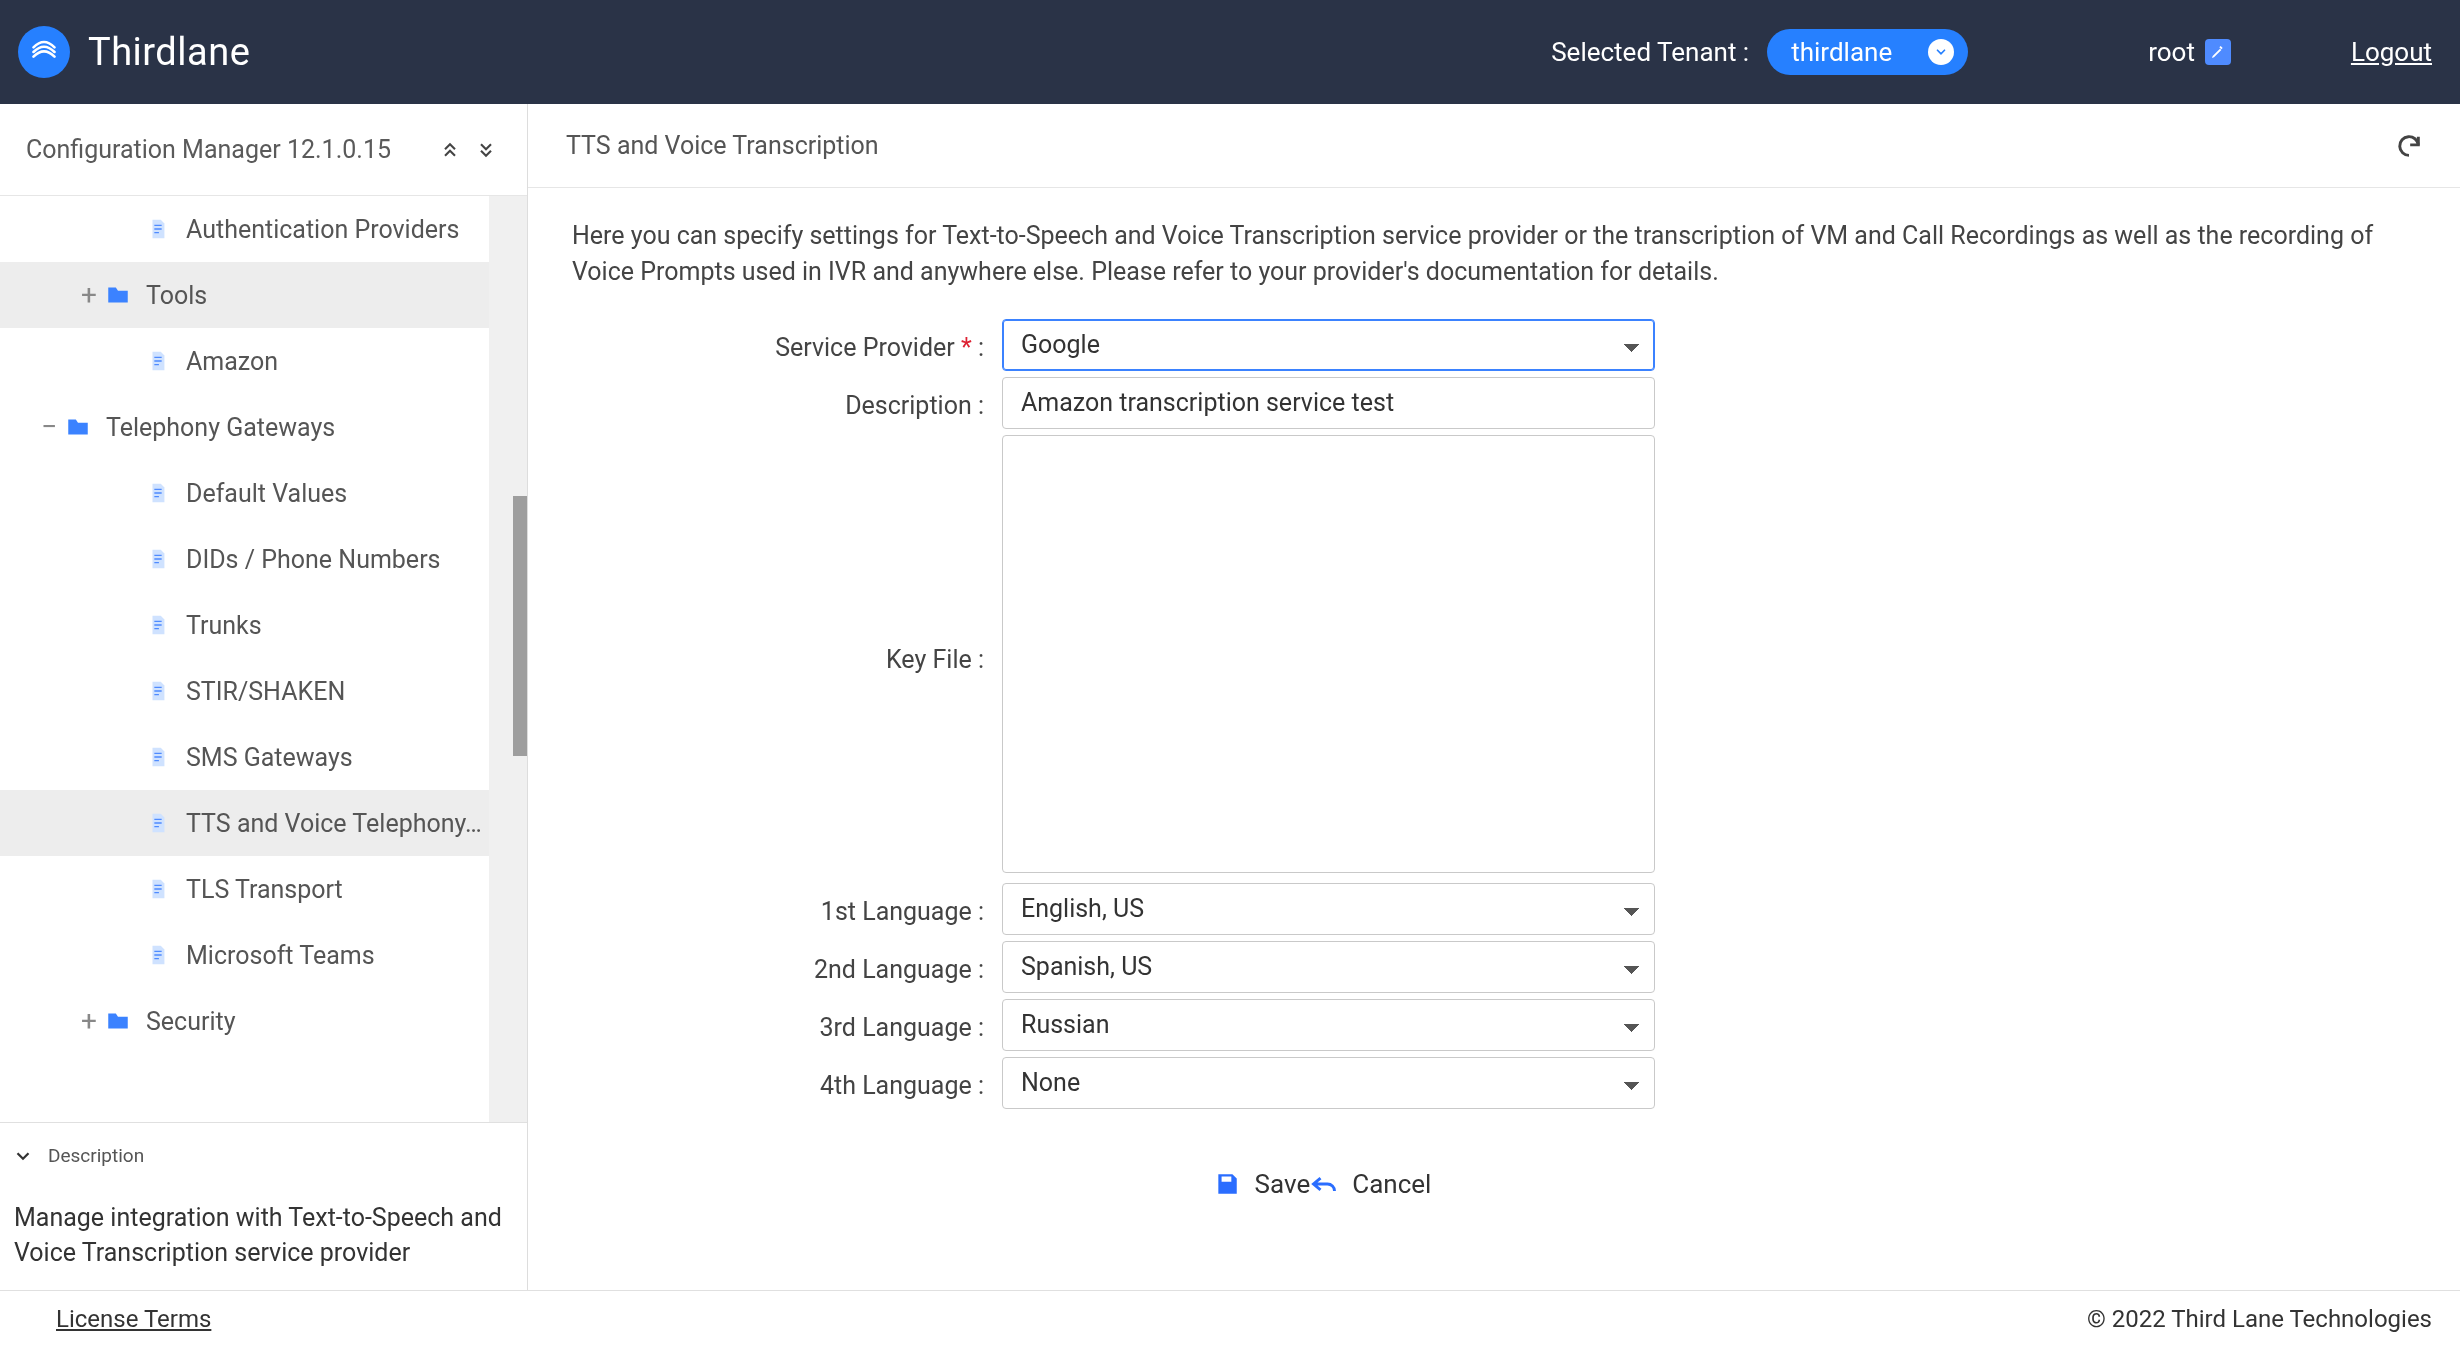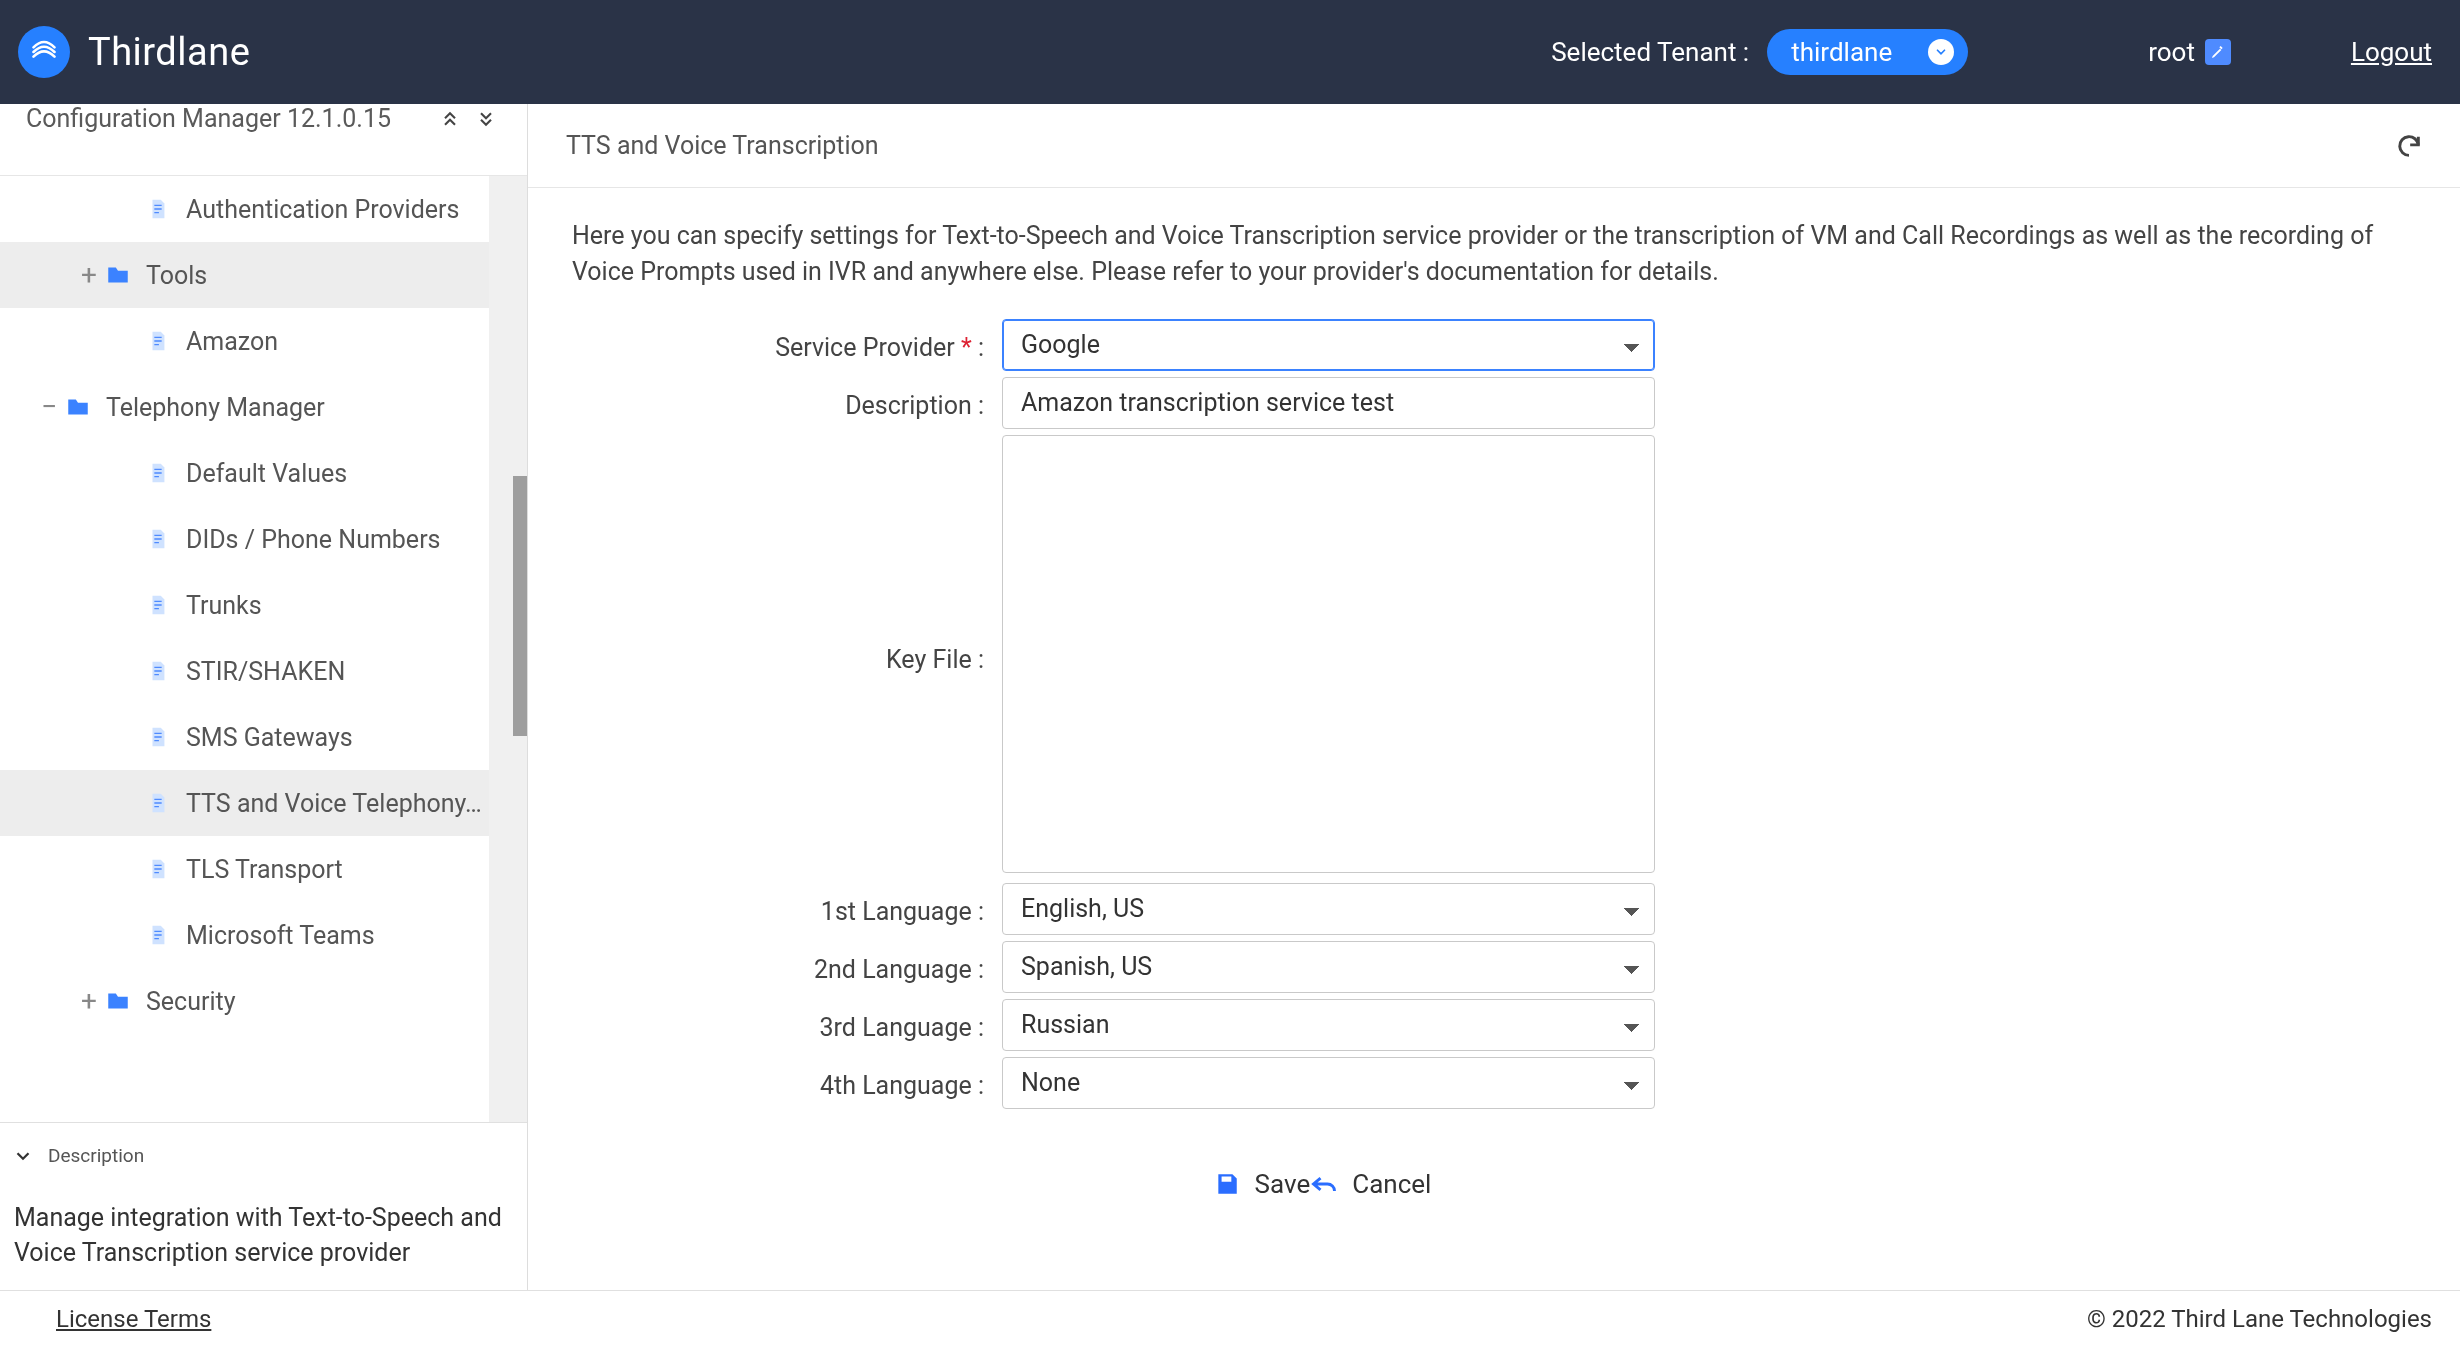--- a/index.html
+++ b/index.html
@@ -18,21 +18,21 @@
 .tenant-pill .caret { width:26px; height:26px; border-radius:50%; background:#fff; display:flex;align-items:center;justify-content:center; }
 .tenant-pill .caret svg { width:14px; height:14px; }
 .user-wrap { display:flex; align-items:center; gap:10px; margin-left: 180px; font-size:26px; }
 .user-badge { width:26px; height:26px; background:#4f8bff; border-radius:4px; display:flex;align-items:center;justify-content:center; }
 .user-badge svg { width:16px;height:16px; fill:#fff; }
 .logout { margin-left: 120px; font-size:26px; text-decoration: underline; cursor:pointer; }
 
 
 .body { flex:1; display:flex; min-height:0; }
 .sidebar { width: 528px; display:flex; flex-direction:column; border-right:1px solid #ddd; min-height:0; }
-.side-head { height:72px; display:flex; align-items:flex-start; padding:0 26px; border-bottom:1px solid #e6e6e6; color:#5a5a5a; font-size:25px; }
+.side-head { height:92px; display:flex; align-items:center; padding:0 26px; border-bottom:1px solid #e6e6e6; color:#5a5a5a; font-size:25px; }
 .side-head .spc { flex:1; }
 .side-head .chev { width:30px; height:30px; display:flex;align-items:center;justify-content:center; cursor:pointer; margin-left:6px; }
 .side-head .chev svg { width:20px;height:20px; stroke:#444; fill:none; stroke-width:2.5; }
 
 .tree-wrap { flex:1; position:relative; overflow:hidden; }
 .tree { position:absolute; inset:0; overflow-y:auto; padding-right:38px; }
 .tree::-webkit-scrollbar { width:14px; }
 .tree::-webkit-scrollbar-track { background:#f2f2f2; }
 .tree::-webkit-scrollbar-thumb { background:#bdbdbd; border-radius:0; }
 .side-scrollbar { position:absolute; right:0; top:0; bottom:0; width:38px; background:#f0f0f0; }
@@ -170,21 +170,21 @@
             <span class="label">Amazon</span>
           </div>
           <div class="row">
             <span class="pad" style="width:34px"></span>
             <span class="toggle">−</span>
             <span class="icn folder">
               <svg viewBox="0 0 24 24">
                 <path d="M3 5h7l2 3h9v11H3V5z"></path>
               </svg>
             </span>
-            <span class="label">Telephony Manager</span>
+            <span class="label">Telephony Gateways</span>
           </div>
           <div class="row">
             <span class="pad" style="width:144px"></span>
             <span class="icn page">
               <svg viewBox="0 0 24 24">
                 <path d="M6 2h9l4 4v16H6V2z" fill="#cfe2ff"></path>
                 <path d="M8 8h8M8 12h8M8 16h5" stroke="#4f8bff" stroke-width="1.5"></path>
               </svg>
             </span>
             <span class="label">Default Values</span>

